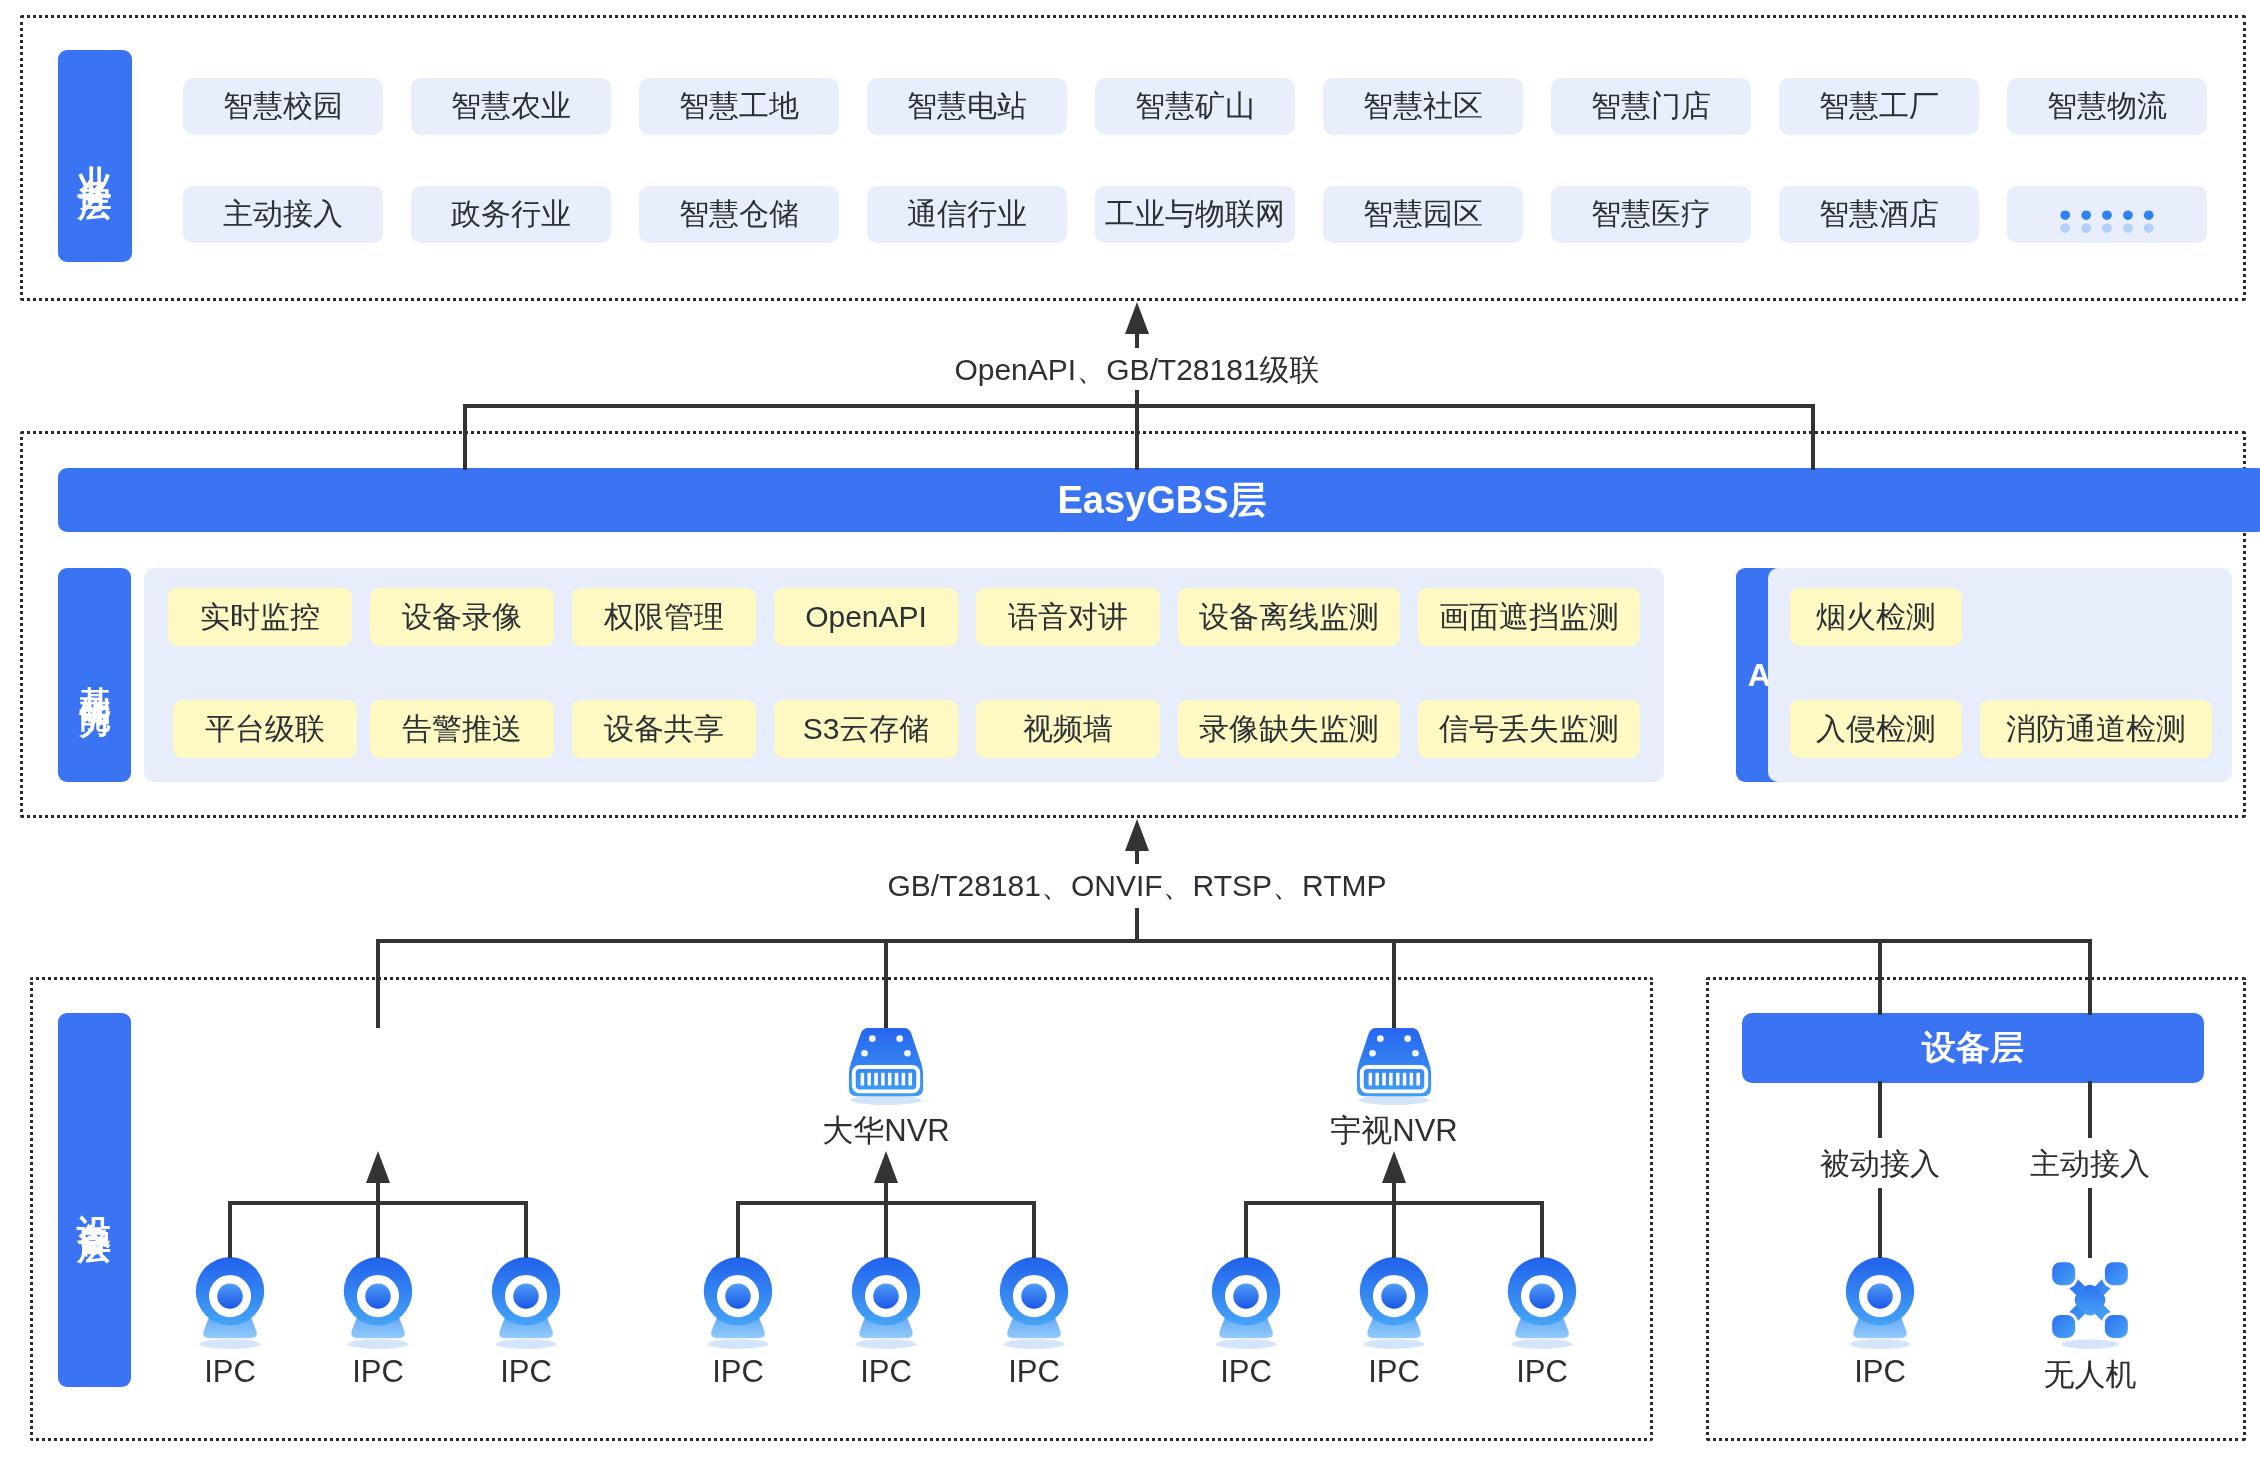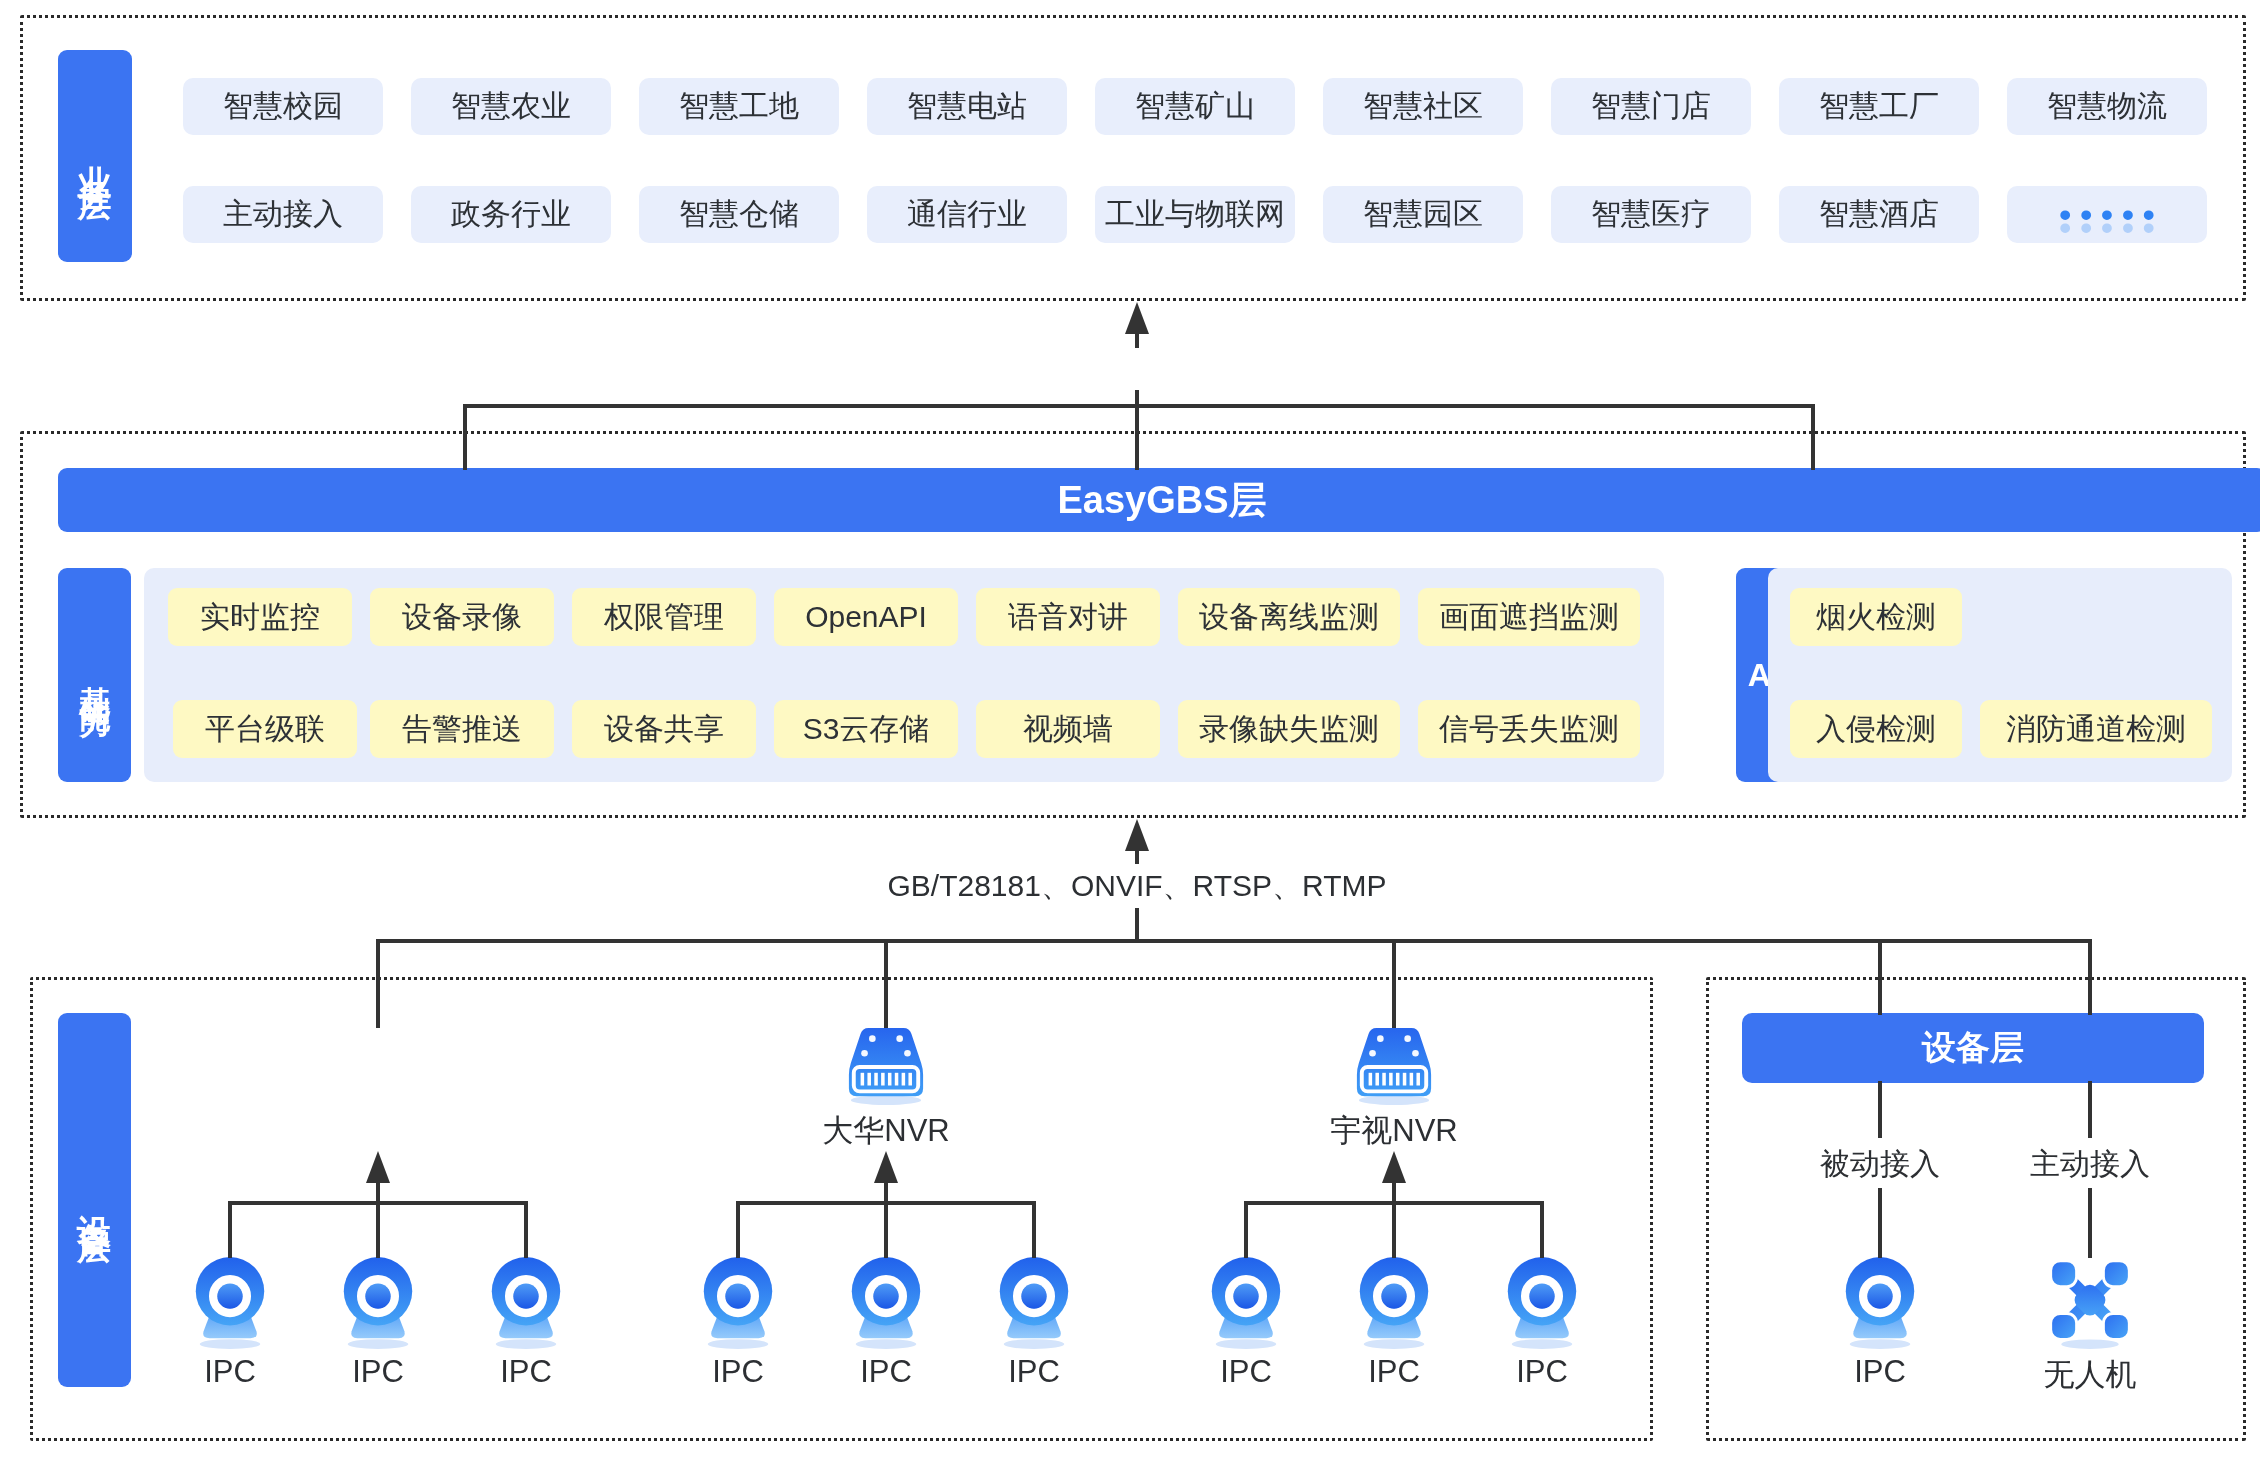--- a/index.html
+++ b/index.html
@@ -120,20 +120,21 @@
       <div class="lightbox biz">智慧园区</div>
       <div class="lightbox biz">智慧医疗</div>
       <div class="lightbox biz">智慧酒店</div>
       <div class="lightbox biz">
           <span class="dots">•••••</span>
         </div>
     </div>
   </div>
   <div class="vlabel" style="left:58px;top:50px;width:74px;height:212px;">业务层</div>
 
+  <div class="conn-label" style="left:1137px;top:350px;">OpenAPI、GB/T28181级联</div>
 
   <div class="dashed-box" style="left:20px;top:431px;width:2220px;height:381px;"></div>
   <div class="bar" style="left:58px;top:468px;width:2208px;height:64px;font-size:38px;border-radius:9px;">EasyGBS层</div>
   <div class="vlabel" style="left:58px;top:568px;width:73px;height:214px;font-size:31px;letter-spacing:7px;">基础能力</div>
 
   <div class="panel" style="left:144px;top:568px;width:1520px;height:214px;"></div>
   <div class="cap w1" style="left:168px;top:588px;">实时监控</div>
   <div class="cap w1" style="left:370px;top:588px;">设备录像</div>
   <div class="cap w1" style="left:572px;top:588px;">权限管理</div>
   <div class="cap w1" style="left:774px;top:588px;">OpenAPI</div>

